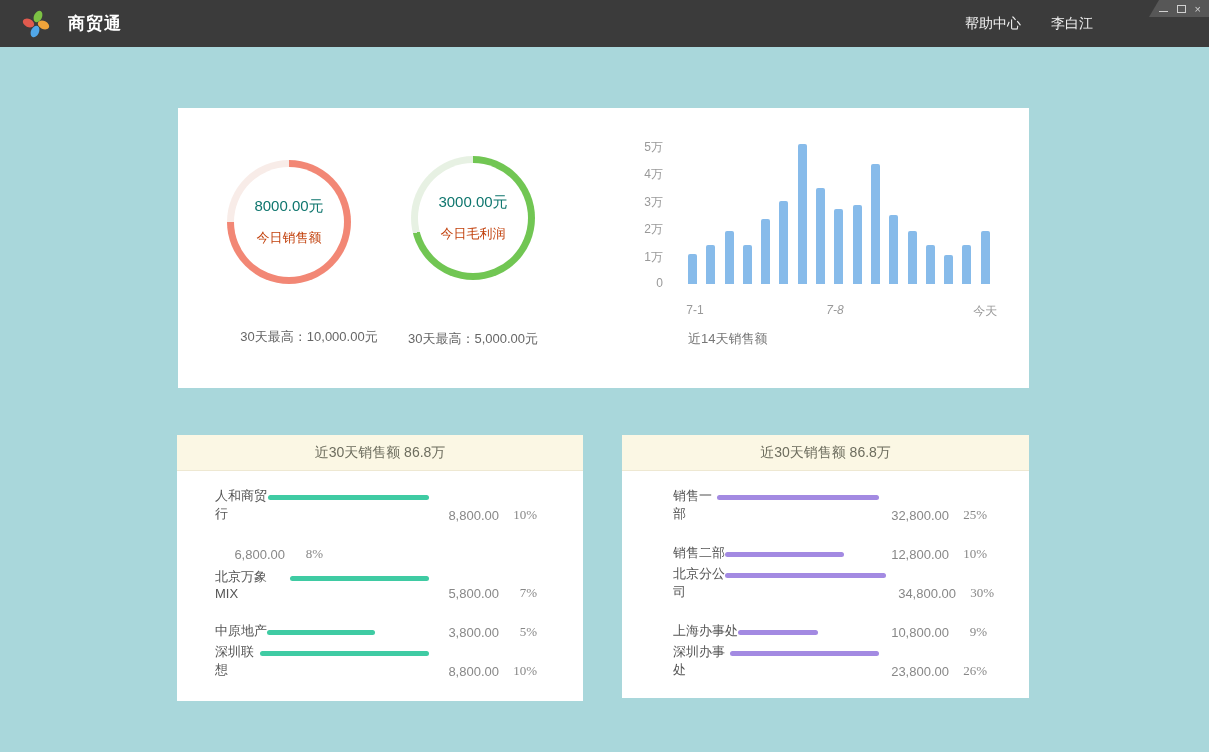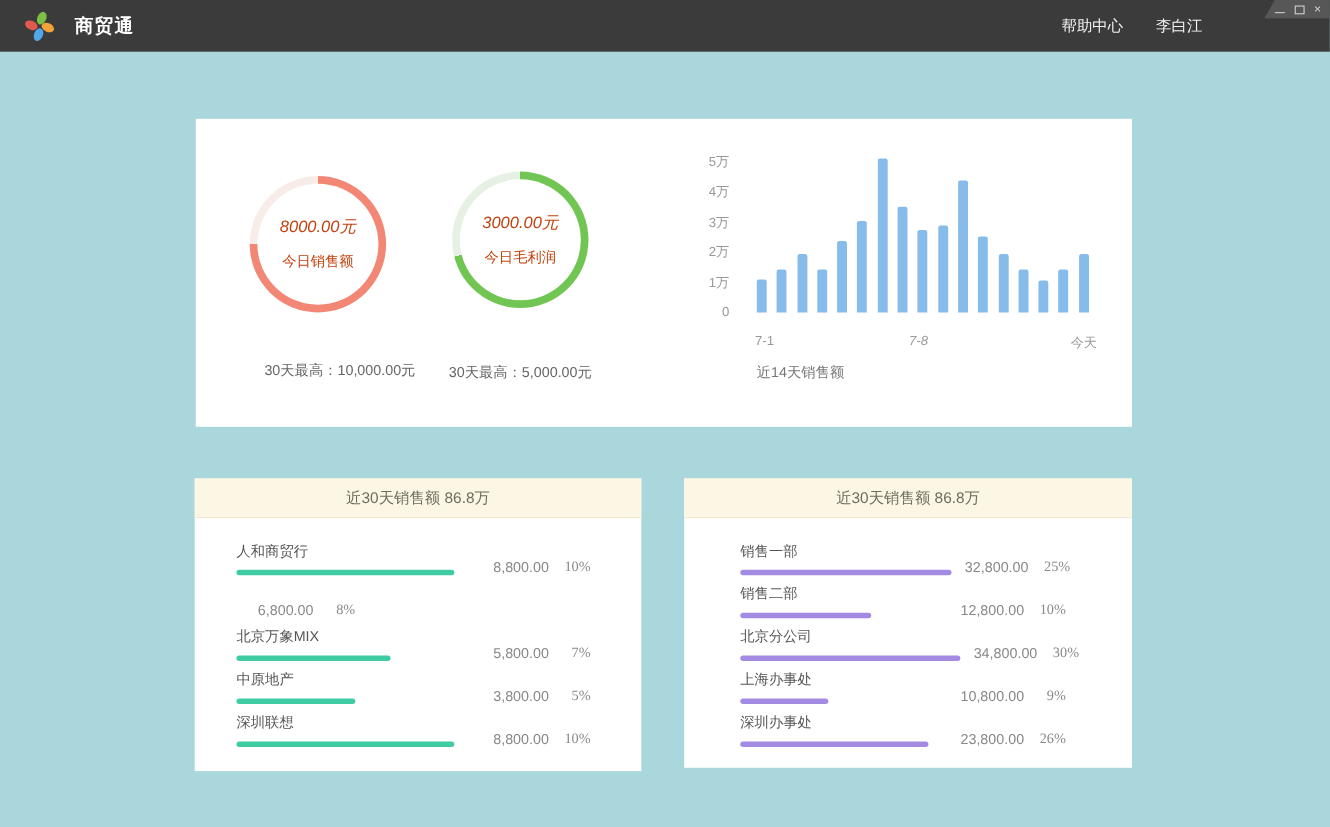--- a/index.html
+++ b/index.html
@@ -38,21 +38,21 @@
   .card-left { left:177px; top:435px; width:406px; height:266px; }
   .card-right { left:622px; top:435px; width:407px; height:263px; }
   
   .donut { position:absolute; width:124px; height:124px; border-radius:50%; }
   .donut-1 { left:49px; top:52px; }
   .donut-2 { left:233px; top:48px; }
   .donut-hole {
     position:absolute; inset:7px; background:#ffffff; border-radius:50%;
     display:flex; flex-direction:column; align-items:center; justify-content:center;
   }
-  .donut-value { font-size:15px; color:#c2410c; margin-bottom:13px;font-style:italic; }
+  .donut-value { font-size:15px; color:#0f766e; margin-bottom:13px; }
   .donut-label { font-size:13px; color:#c2410c; }
   .footnote { position:absolute; font-size:13px; color:#666666; text-align:center; }
   .footnote-1 { left:21px; top:220px; width:220px; }
   .footnote-2 { left:185px; top:222px; width:220px; }
   
   .yticks {
     position:absolute; left:440px; top:31px; width:45px; height:151px;
     display:flex; flex-direction:column; justify-content:space-between;
     text-align:right; font-size:12px; color:#999999;
   }
@@ -64,23 +64,23 @@
   .xticks { position:absolute; left:510px; top:195px; width:310px; height:14px; font-size:12px; color:#999999; }
   .xtick { position:absolute; transform:translateX(-50%); white-space:nowrap; }
   .chart-title { position:absolute; left:510px; top:222px; width:310px; font-size:13px; color:#777777; }
   
   .list-header {
     height:36px; background:#fbf7e4; border-bottom:1px solid #eee8d2;
     display:flex; align-items:center; justify-content:center;
     font-size:14px; color:#6d6d5e;
   }
   .list-body { padding:12px 46px 0 38px; }
-  .card-right .list-body { padding-left:51px; padding-right:60px; }
+  .card-right .list-body { padding-left:51px; padding-right:42px; }
   .list-row { display:flex; justify-content:space-between; align-items:flex-end; height:40px; margin-bottom:-1px; }
-  .row-left { display:flex; flex-direction:column; }
+  .row-left { display:flex; flex-direction:row; }
   .row-name { font-size:13px; color:#555555; }
   .row-bar { margin-top:8px; height:5px; border-radius:3px; }
   .row-right { display:flex; align-items:center; font-size:13px; color:#888888; padding-bottom:0px; }
   .row-amount { min-width:70px; text-align:right; }
   .row-pct { width:38px; text-align:right;font-family:Liberation Serif, serif; }
 </style>
 </head>
 <body>
 
 <div class="app-header">

